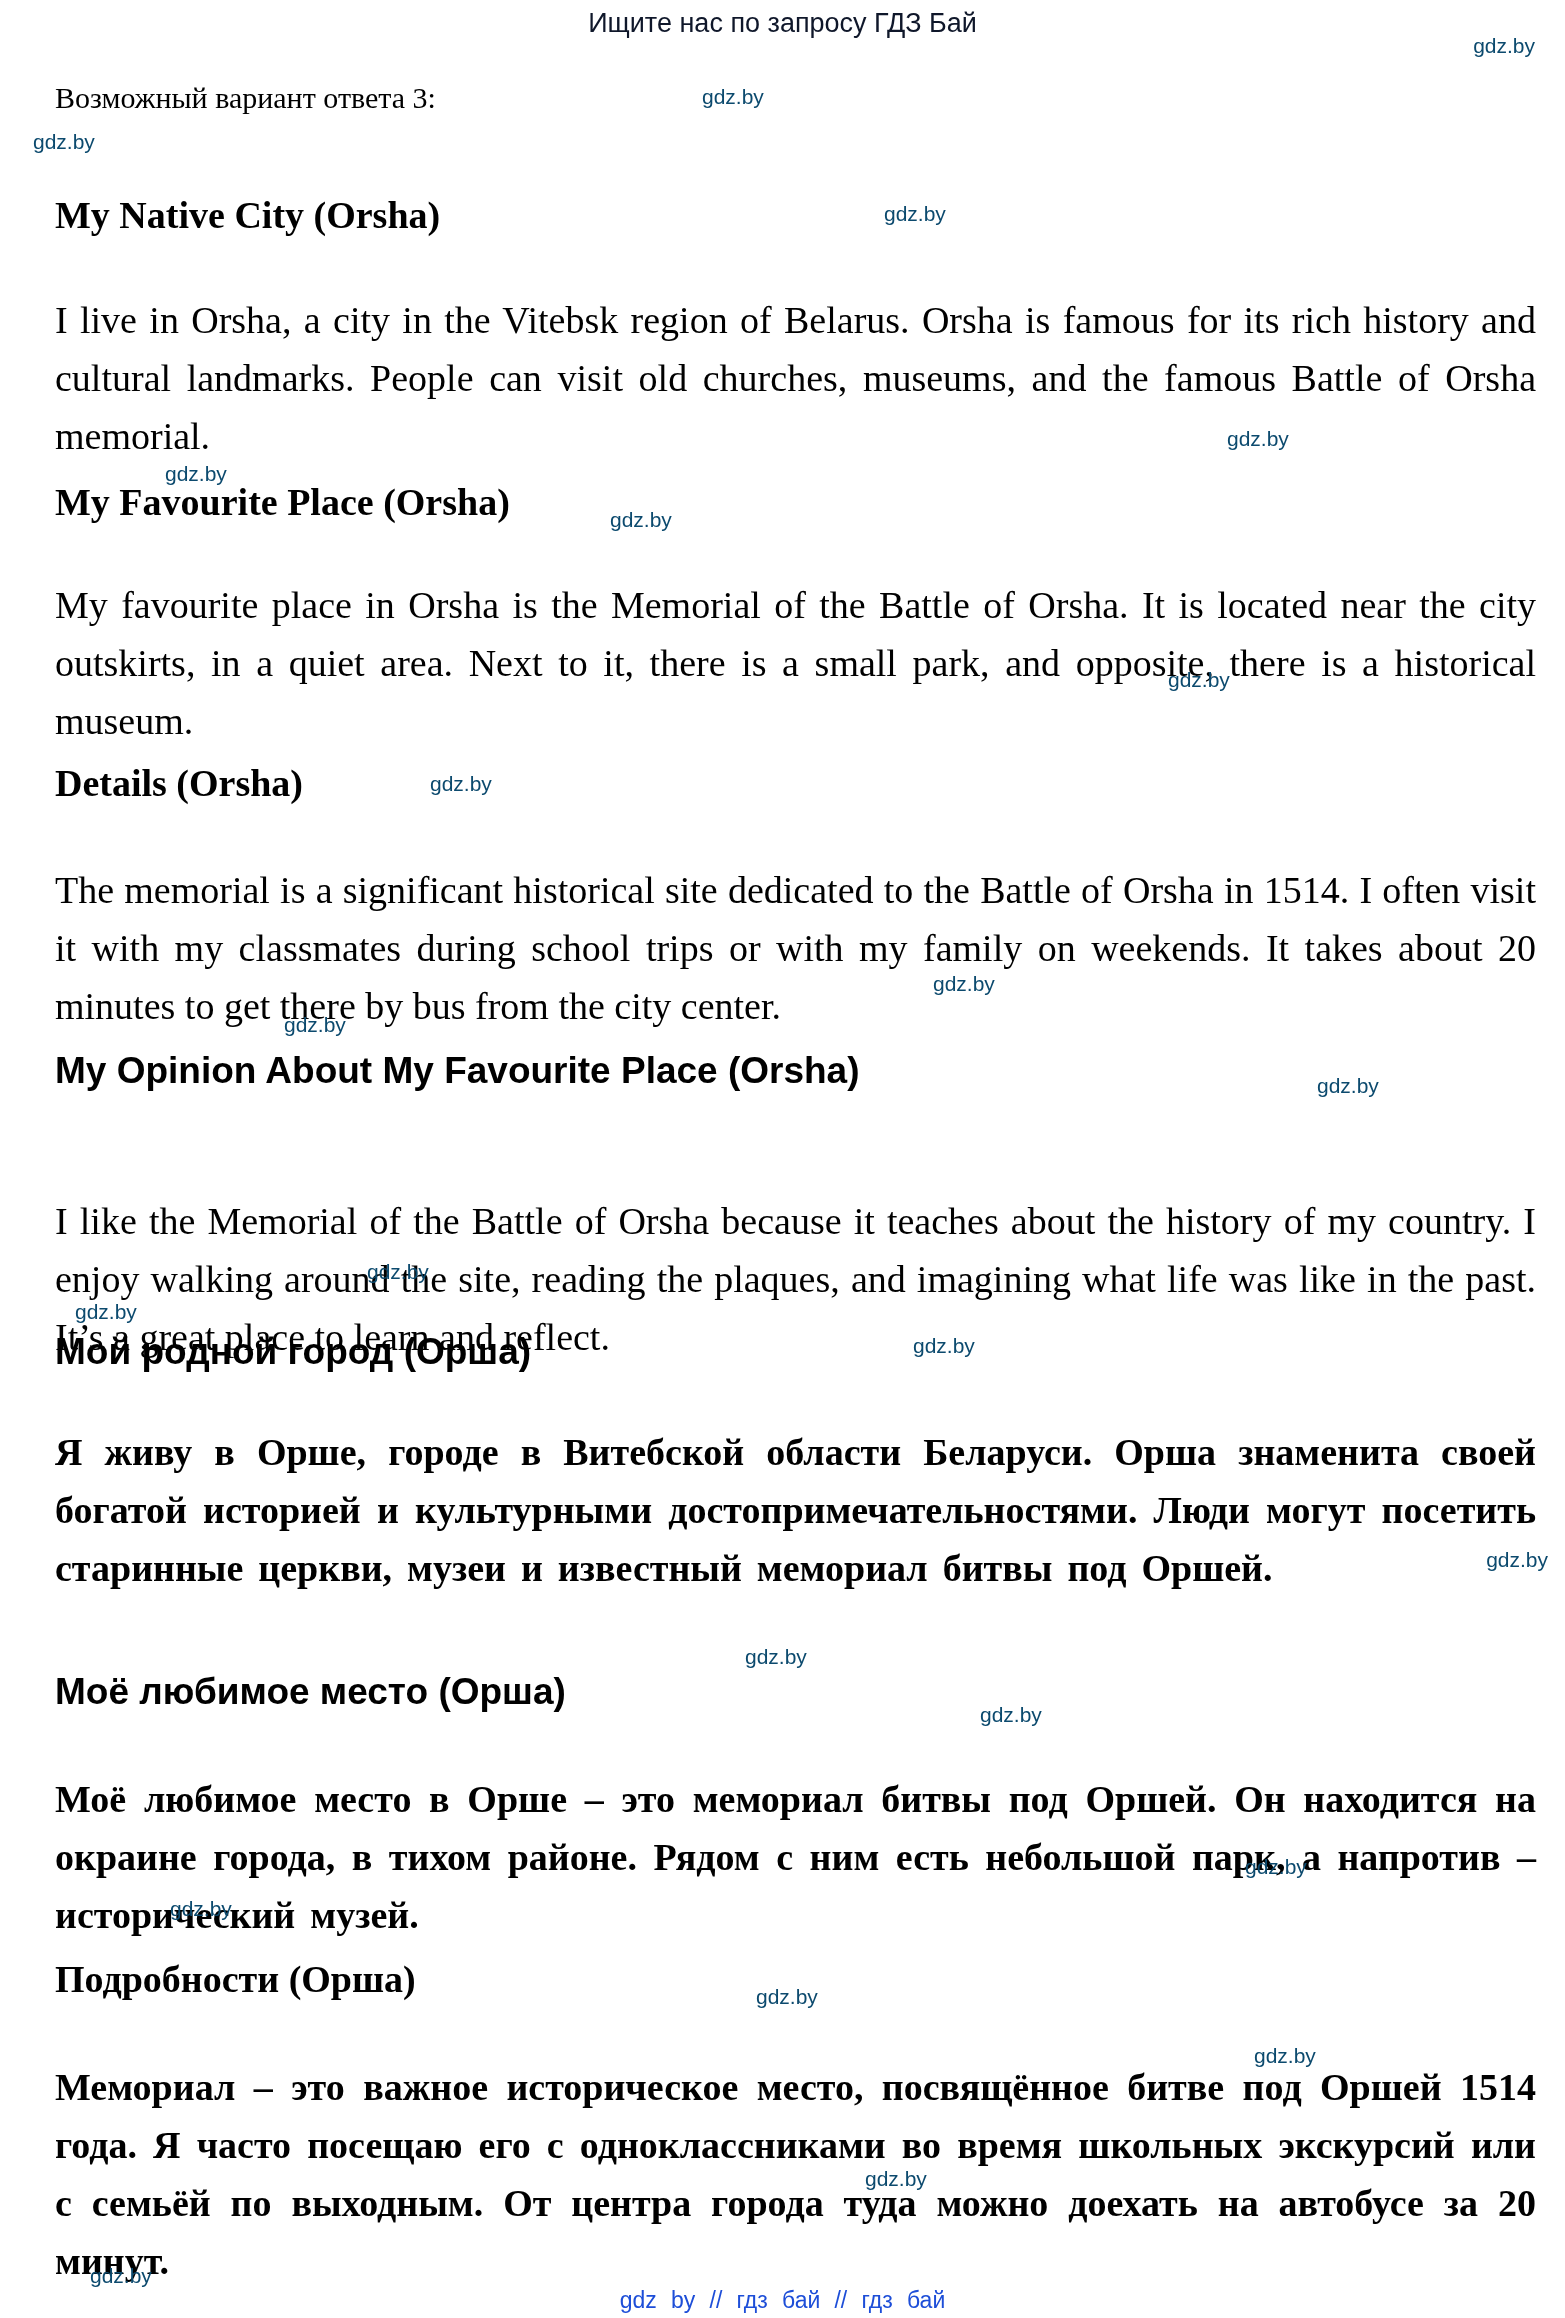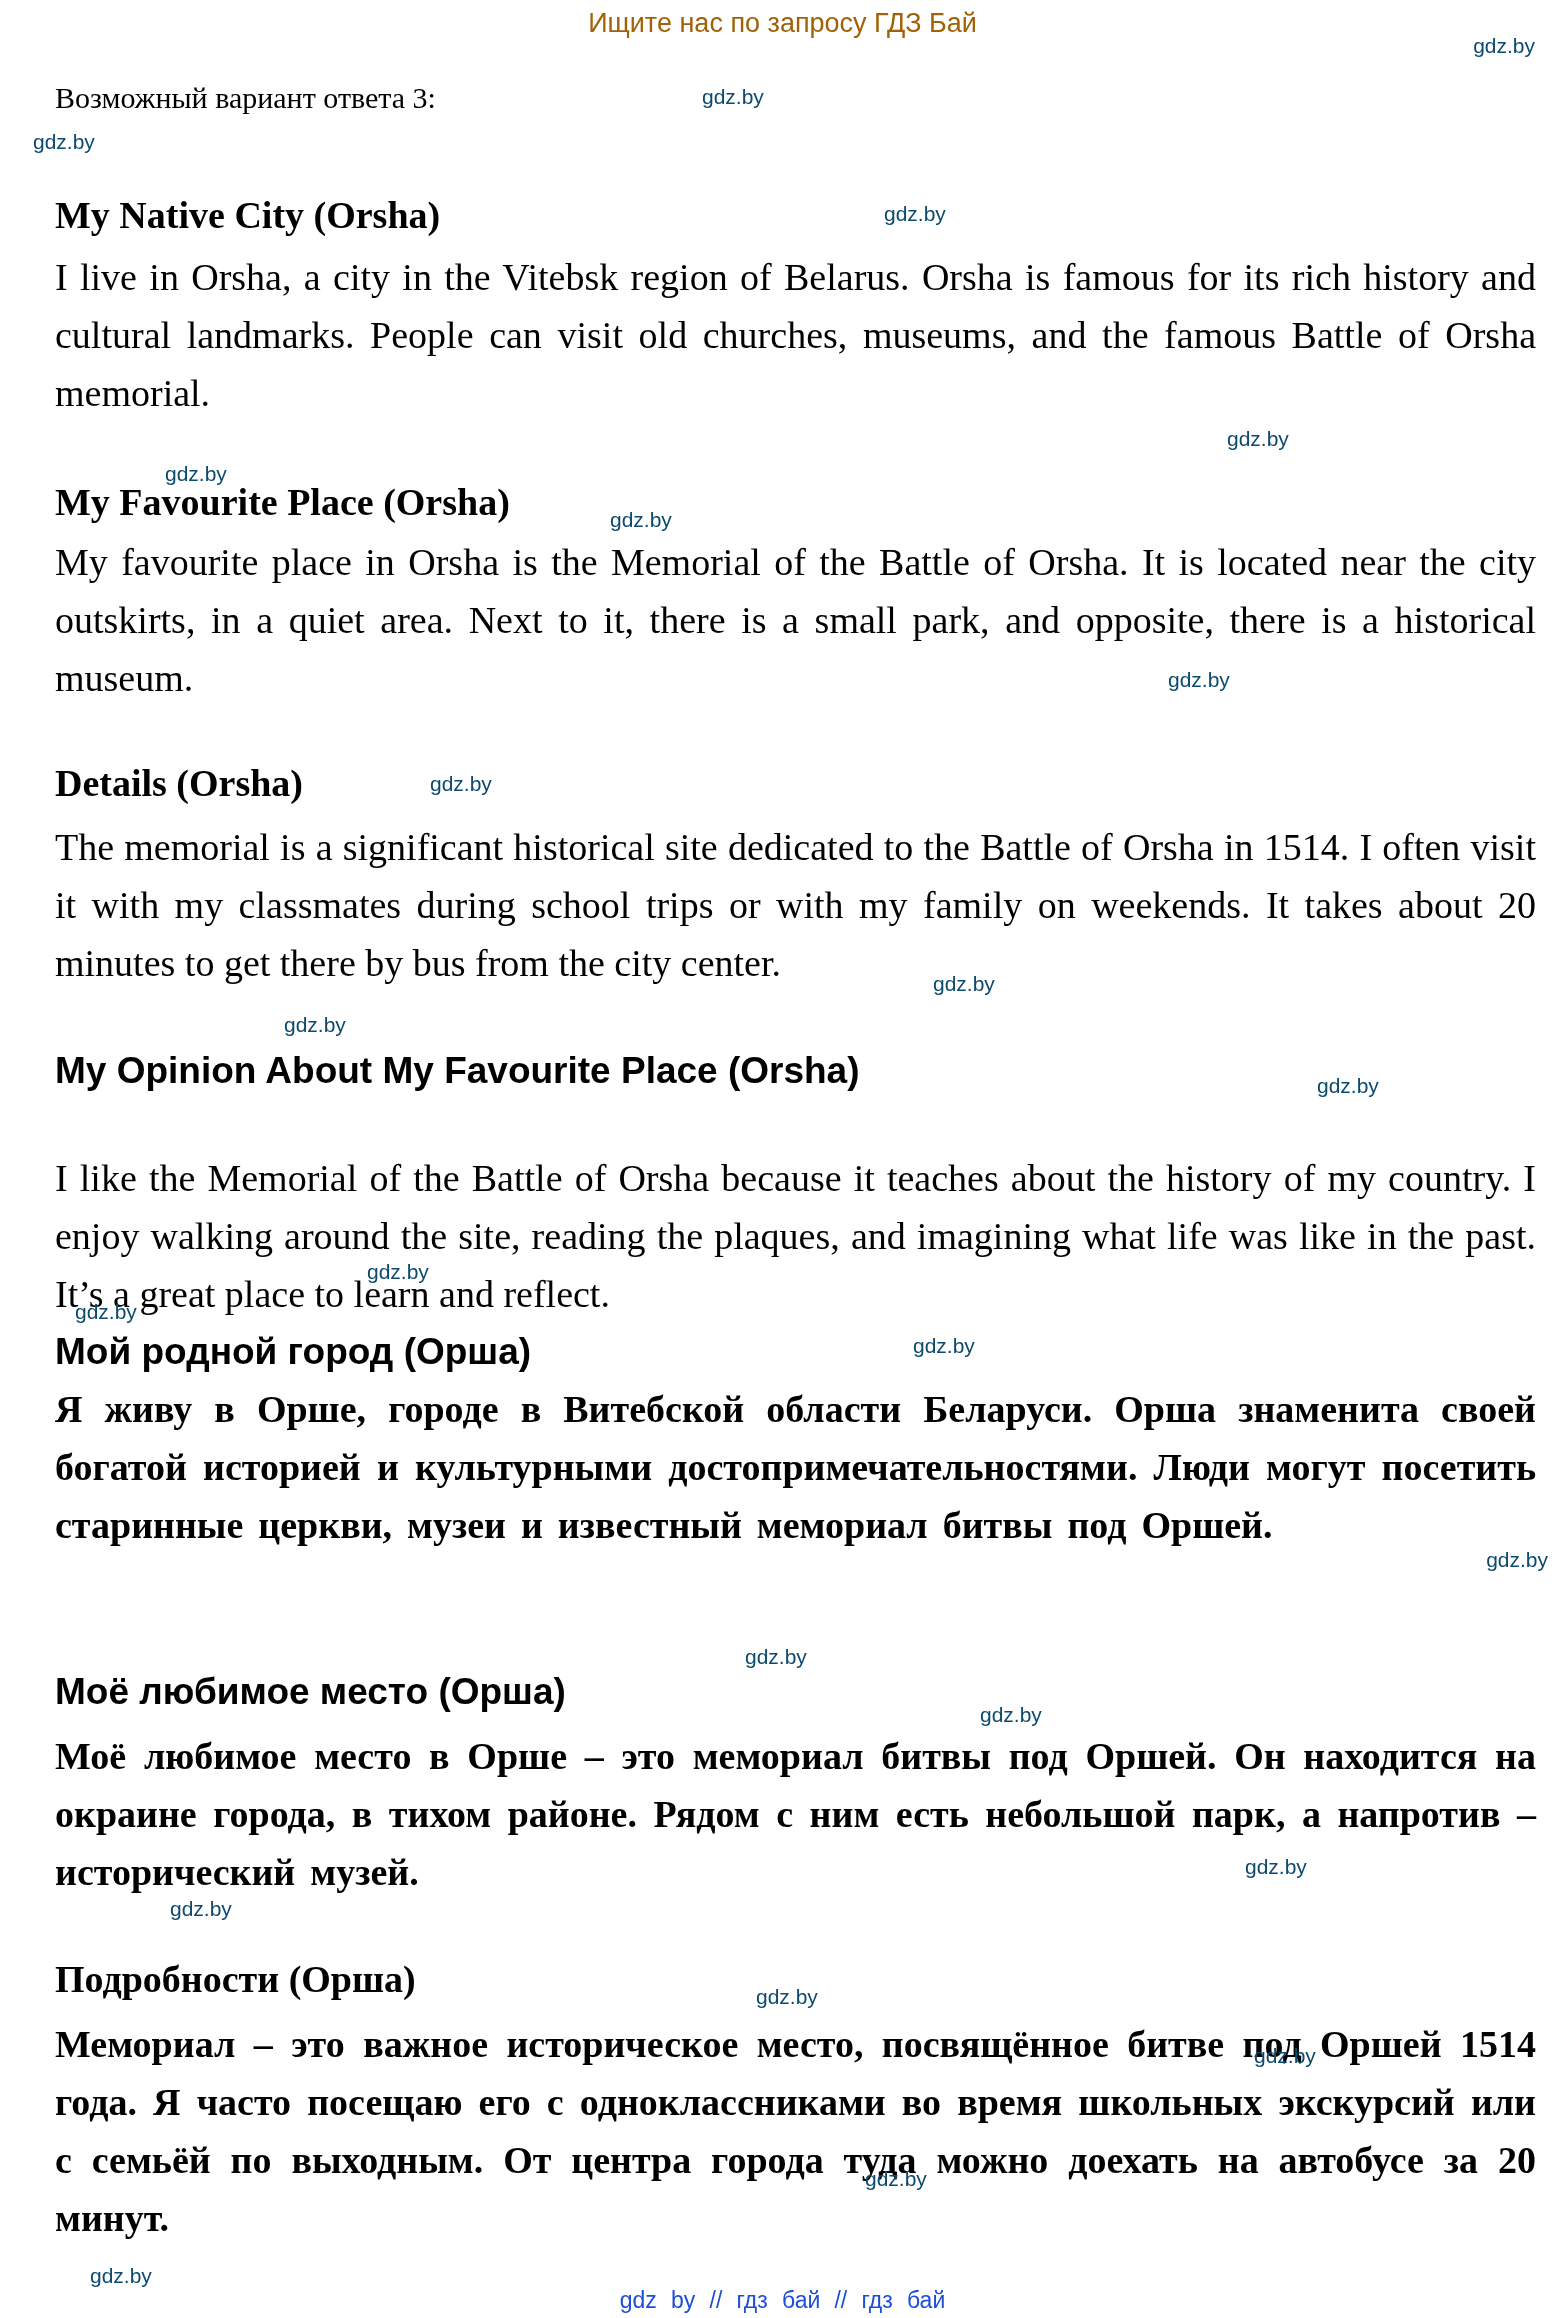--- a/index.html
+++ b/index.html
@@ -8,21 +8,21 @@
     position:relative;
     background:#ffffff;
     font-family:"Liberation Serif", serif;
     color:#000000;
     overflow:hidden;
   }
   .banner {
     position:absolute; top:7.8px; left:0; width:100%;
     text-align:center;
     font-family:"Liberation Sans", sans-serif;
-    font-size:27px; color:#a16207;
+    font-size:27px; color:#0f172a;
   }
   .footer {
     position:absolute; top:2287px; left:0; width:100%;
     text-align:center;
     font-family:"Liberation Sans", sans-serif;
     font-size:23px; color:#1d4ed8;
     word-spacing:7.8px;
   }
   .title {
     position:absolute; left:55px; top:74px;
@@ -31,20 +31,21 @@
   .heading {
     position:absolute; left:55px;
     font-size:38px; line-height:47px;
     white-space:nowrap;
   }
   .heading.sans { font-family:"Liberation Sans", sans-serif; font-size:37px;text-align:right; }
   .para {
     position:absolute; left:55px; width:1481px;
     font-size:38px; line-height:58px;
     text-align:justify;
+    margin-top:43px;
   }
   .para.ru { word-spacing:5.5px;font-weight:bold; }
   .wm {
     position:absolute;
     font-family:"Liberation Sans", sans-serif;
     font-size:21px; color:#0c4a6e;
     white-space:nowrap;
   }
 </style>
 </head>

